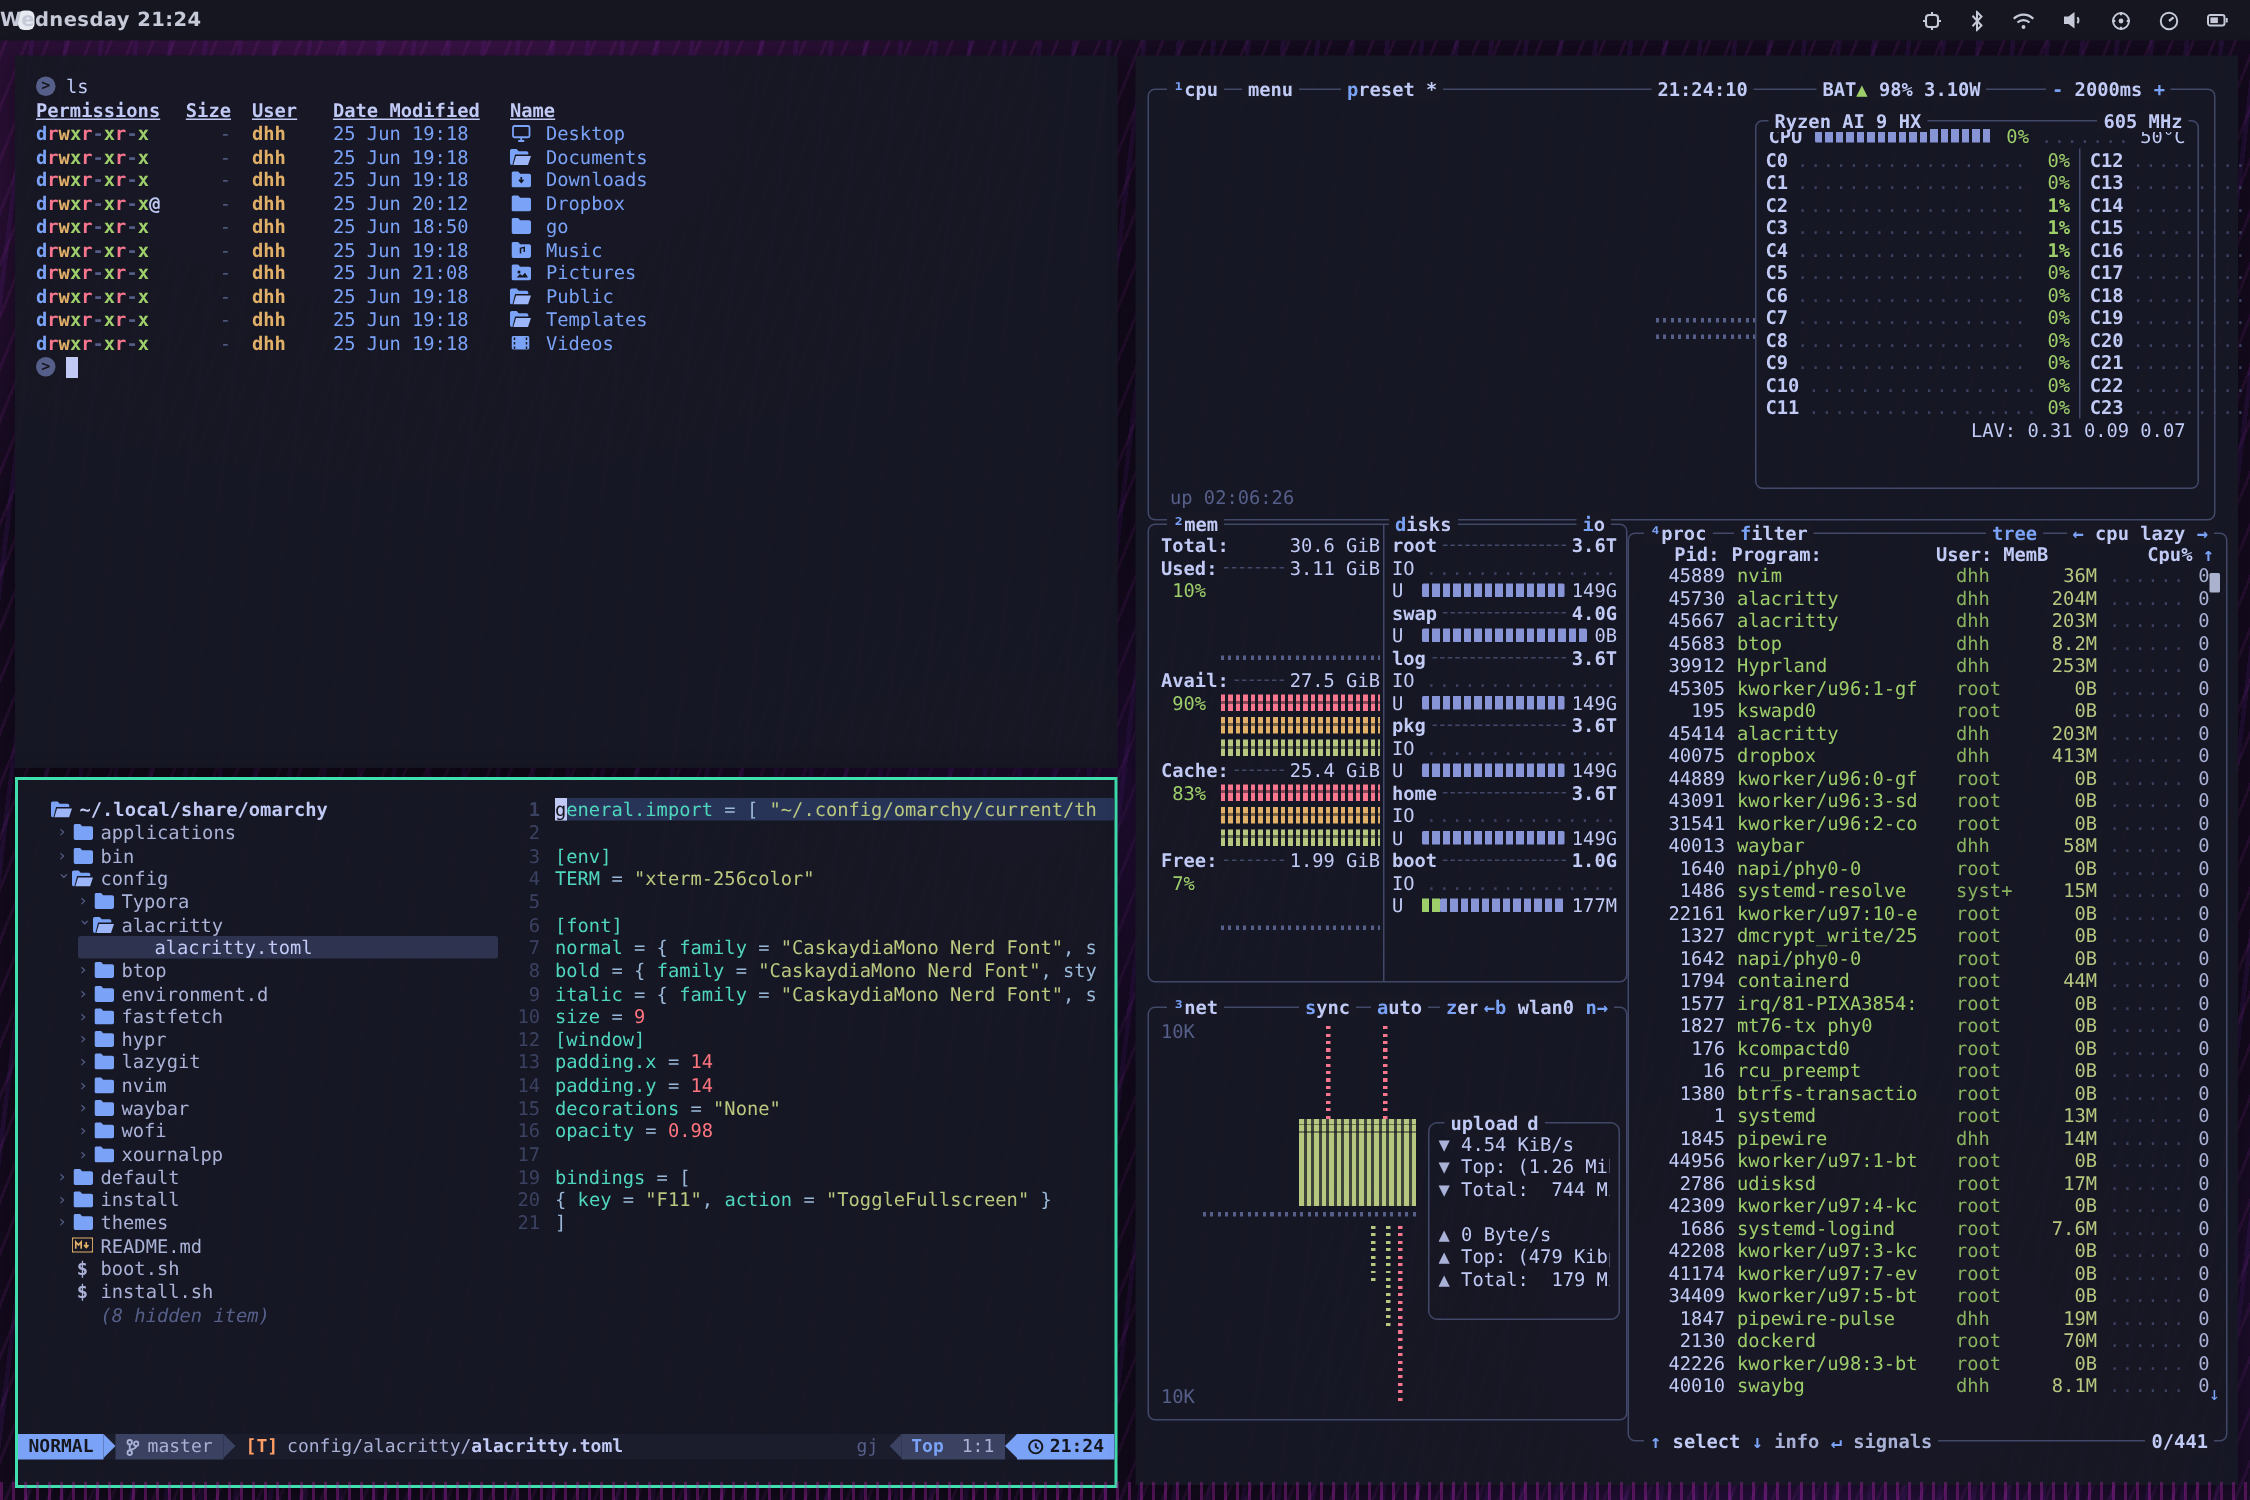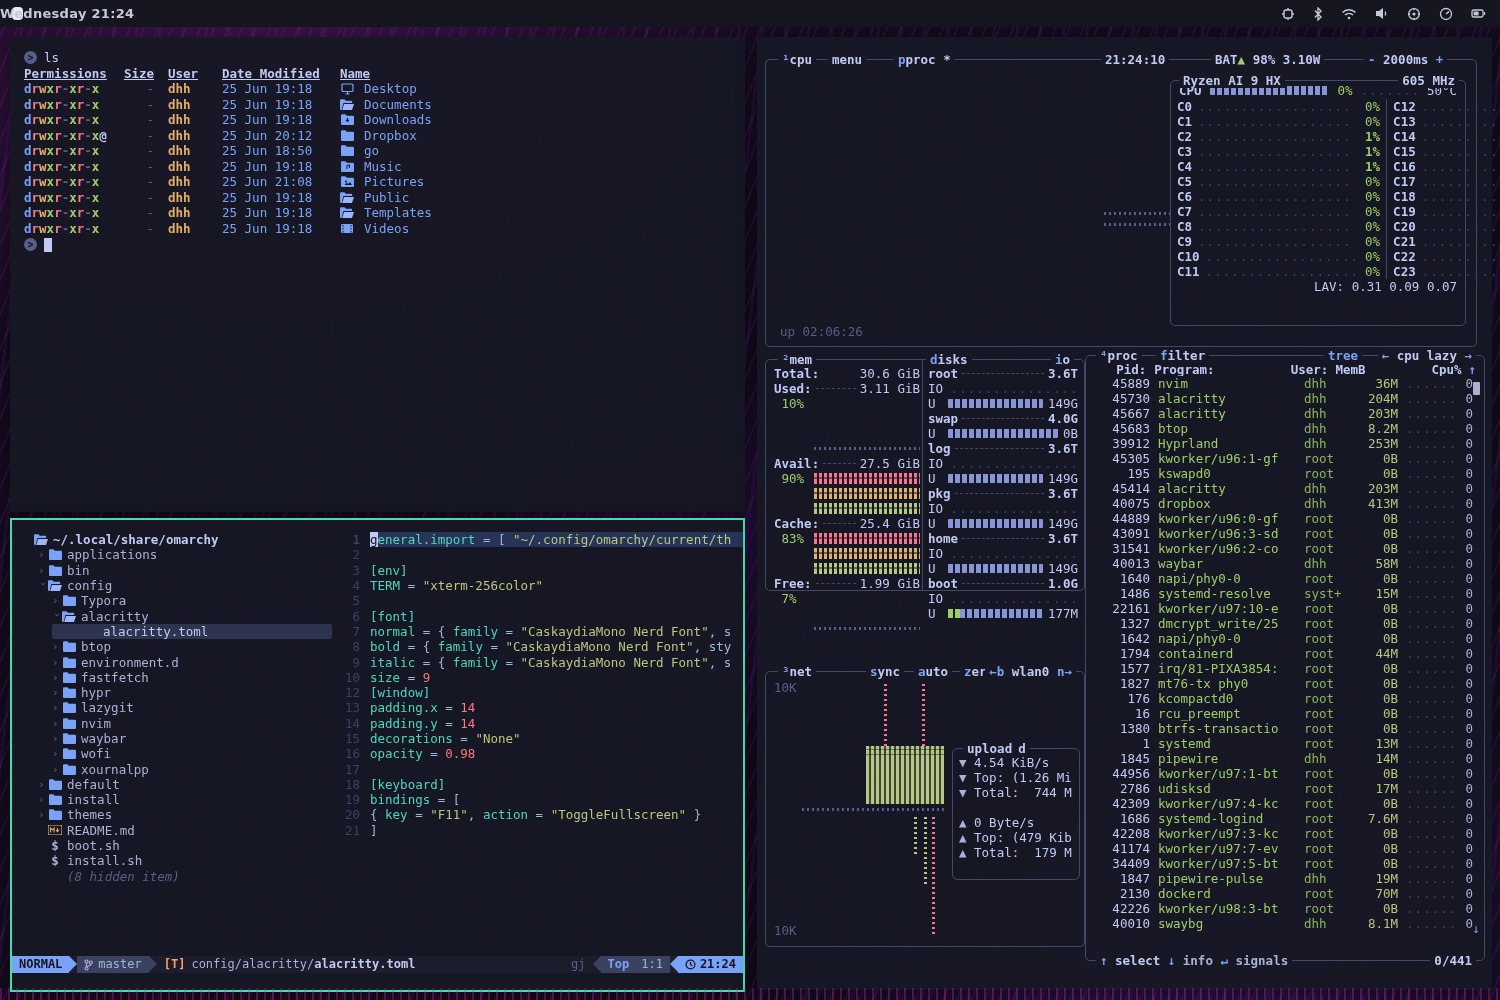--- a/index.html
+++ b/index.html
@@ -282,21 +282,20 @@
         <div class="code-row"><span class="lnum">7</span><span class="code-text"><span class="tok-key">normal</span><span class="tok-pun"> = { </span><span class="tok-key">family</span><span class="tok-pun"> = </span><span class="tok-str">"CaskaydiaMono Nerd Font"</span><span class="tok-pun">, s</span></span></div>
         <div class="code-row"><span class="lnum">8</span><span class="code-text"><span class="tok-key">bold</span><span class="tok-pun"> = { </span><span class="tok-key">family</span><span class="tok-pun"> = </span><span class="tok-str">"CaskaydiaMono Nerd Font"</span><span class="tok-pun">, sty</span></span></div>
         <div class="code-row"><span class="lnum">9</span><span class="code-text"><span class="tok-key">italic</span><span class="tok-pun"> = { </span><span class="tok-key">family</span><span class="tok-pun"> = </span><span class="tok-str">"CaskaydiaMono Nerd Font"</span><span class="tok-pun">, s</span></span></div>
         <div class="code-row"><span class="lnum">10</span><span class="code-text"><span class="tok-key">size</span><span class="tok-pun"> = </span><span class="tok-num">9</span></span></div>
         <div class="code-row"><span class="lnum">12</span><span class="code-text"><span class="tok-sec">[window]</span></span></div>
         <div class="code-row"><span class="lnum">13</span><span class="code-text"><span class="tok-key">padding.x</span><span class="tok-pun"> = </span><span class="tok-num">14</span></span></div>
         <div class="code-row"><span class="lnum">14</span><span class="code-text"><span class="tok-key">padding.y</span><span class="tok-pun"> = </span><span class="tok-num">14</span></span></div>
         <div class="code-row"><span class="lnum">15</span><span class="code-text"><span class="tok-key">decorations</span><span class="tok-pun"> = </span><span class="tok-str">"None"</span></span></div>
         <div class="code-row"><span class="lnum">16</span><span class="code-text"><span class="tok-key">opacity</span><span class="tok-pun"> = </span><span class="tok-num">0.98</span></span></div>
         <div class="code-row"><span class="lnum">17</span><span class="code-text"></span></div>
-        <div class="code-row"><span class="lnum">18</span><span class="code-text"><span class="tok-sec">[keyboard]</span></span></div>
         <div class="code-row"><span class="lnum">19</span><span class="code-text"><span class="tok-key">bindings</span><span class="tok-pun"> = [</span></span></div>
         <div class="code-row"><span class="lnum">20</span><span class="code-text"><span class="tok-pun">{ </span><span class="tok-key">key</span><span class="tok-pun"> = </span><span class="tok-str">"F11"</span><span class="tok-pun">, </span><span class="tok-key">action</span><span class="tok-pun"> = </span><span class="tok-str">"ToggleFullscreen"</span><span class="tok-pun"> }</span></span></div>
         <div class="code-row"><span class="lnum">21</span><span class="code-text"><span class="tok-pun">]</span></span></div>
       </div>
   <div class="statusline">
     <div class="seg seg-mode">NORMAL</div>
     <div class="arr-r" style="border-left-color:#7aa2f7"></div>
     <div class="seg seg-branch">
       <svg width="9" height="12" viewBox="0 0 9 12" fill="none" stroke="#a9b1d6" stroke-width="1.2">
             <circle cx="2.5" cy="2.5" r="1.5"></circle>
@@ -329,21 +328,21 @@
     </div>
   </div>
  </div>
 </div>
 
 <div class="win mono13" id="win-btop">
 
   <div class="bbox" id="cpu-box" style="left:8px; top:22px; width:712px; height:288px;">
     <span class="btitle" style="left:12px"><span class="c-blue">¹</span><span class="c-fg">cpu</span></span>
     <span class="btitle" style="left:62px"><span class="c-fg">menu</span></span>
-    <span class="btitle" style="left:128px"><span class="c-blue">p</span><span class="c-fg">proc *</span></span>
+    <span class="btitle" style="left:128px"><span class="c-blue">p</span><span class="c-fg">reset *</span></span>
     <span class="btitle" style="left:335px"><span class="c-fg">21:24:10</span></span>
     <span class="btitle" style="left:445px"><span class="c-fg">BAT</span><span class="c-green">▲</span><span class="c-fg"> </span><span class="c-fg">98% 3.10W</span></span>
     <span class="btitle" style="left:598px"><span class="c-blue">-</span><span class="c-fg"> </span><span class="c-fg">2000ms</span><span class="c-fg"> </span><span class="c-blue">+</span></span>
 
     <div class="hdot c-gray" style="left:338px; top:152px; width:66px;"></div>
     <div class="hdot c-gray" style="left:338px; top:163px; width:66px;"></div>
     <span class="c-gray" style="position:absolute; left:14px; top:264px;">up 02:06:26</span>
 
     <div class="bbox" style="left:404px; top:20px; width:296px; height:246px;">
       <span class="btitle" style="left:8px"><span class="c-fg">Ryzen AI 9 HX</span></span>
@@ -384,21 +383,21 @@
             <div class="brow" style="gap: 6px;"><span class="c-fg bold">C22</span><span class="dots">..................</span></div>
             <div class="brow" style="gap: 6px;"><span class="c-fg bold">C23</span><span class="dots">..................</span></div>
           </div>
       </div>
       <div class="brow" style="justify-content:flex-end; padding-right:8px;">
         <span class="c-fg">LAV: 0.31 0.09 0.07</span>
       </div>
     </div>
   </div>
 
-  <div class="bbox" id="mem-box" style="left:8px; top:322px; width:320px; height:232px;">
+  <div class="bbox" id="mem-box" style="left:8px; top:312px; width:320px; height:306px;">
     <span class="btitle" style="left:12px"><span class="c-blue">²</span><span class="c-fg">mem</span></span>
     <span class="btitle" style="left:160px"><span class="c-blue">d</span><span class="c-fg">isks</span></span>
     <span class="btitle" style="right:10px"><span class="c-blue">i</span><span class="c-fg">o</span></span>
     <div style="position:absolute; left:156px; top:0; bottom:0; border-left:1px solid #414868;"></div>
     <div id="mem-col" style="position:absolute; left:8px; top:6px; width:146px;">
         <div class="brow"><span class="c-fg bold">Total:</span><span> </span><span class="c-fg" style="margin-left: auto;">30.6 GiB</span></div>
         <div class="brow"><span class="c-fg bold">Used:</span><span style="flex: 1 1 0%; border-top: 1px dashed rgb(65, 72, 104); margin: 0px 4px;"></span><span class="c-fg" style="margin-left: auto;">3.11 GiB</span></div>
         <div class="brow"><span class="c-green"> 10%</span></div>
         <div class="brow"></div>
         <div class="brow"></div>

